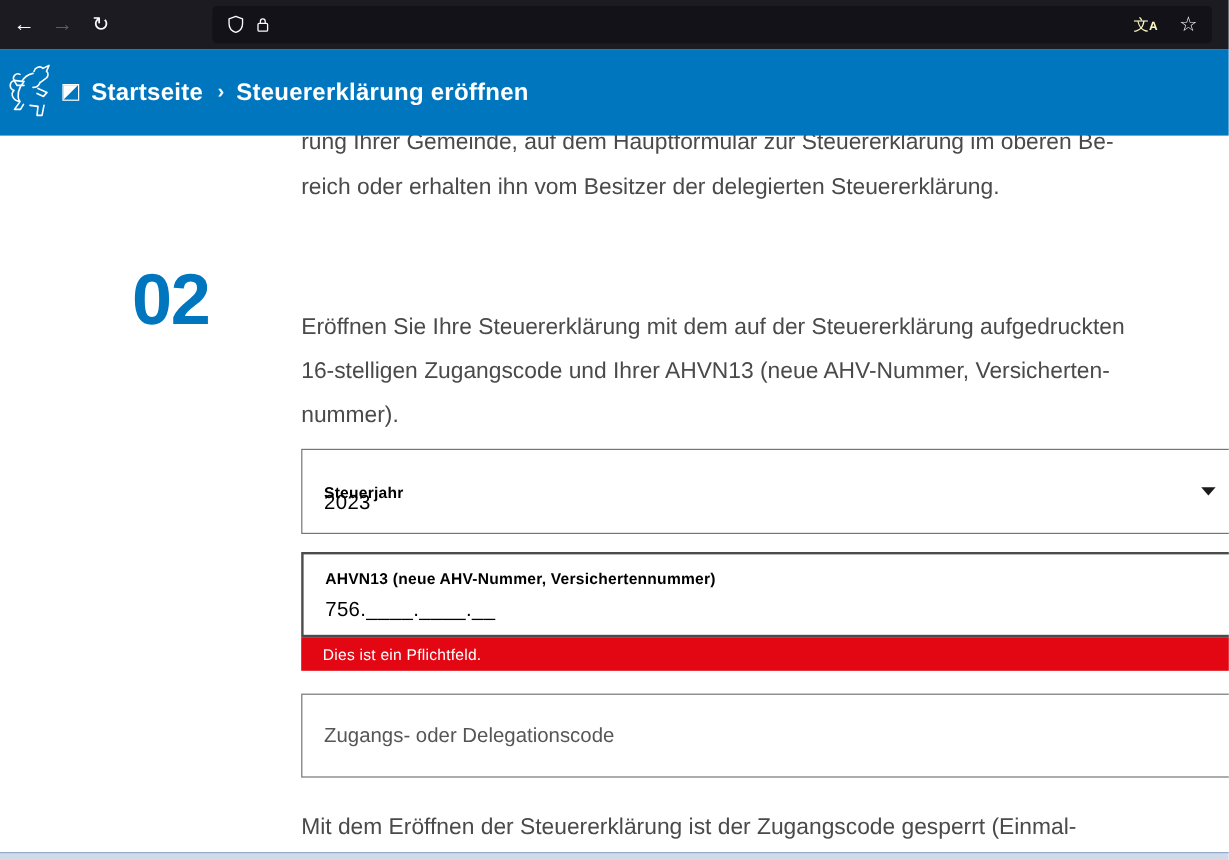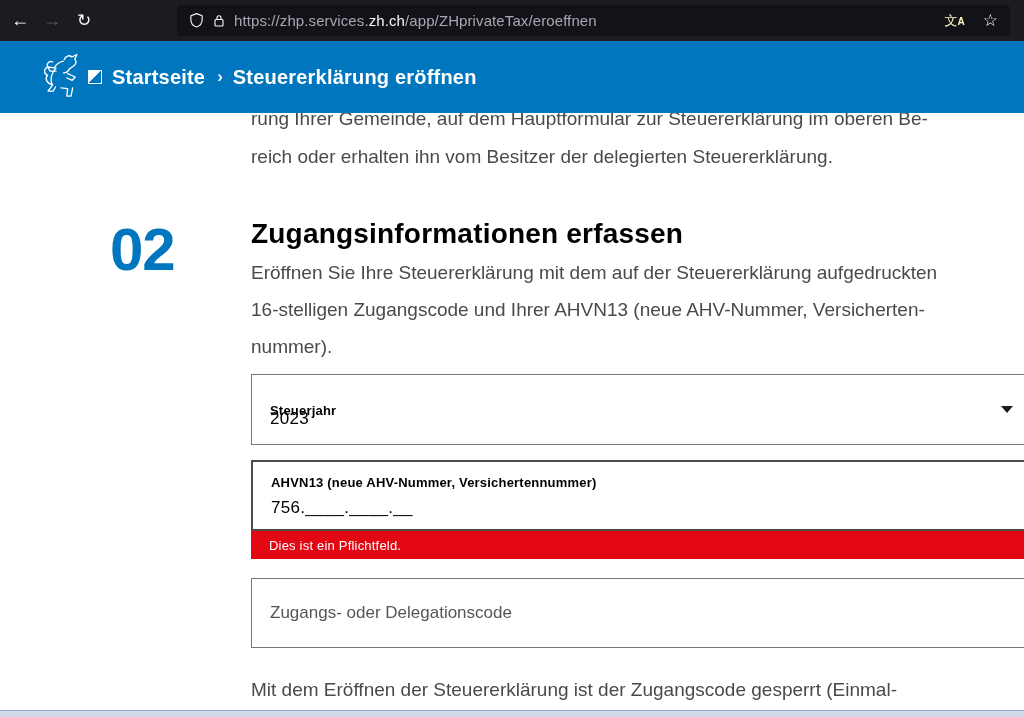--- a/index.html
+++ b/index.html
@@ -19,21 +19,21 @@
   .urlbar .icn { display:flex; align-items:center; justify-content:center; margin-right:9px; }
   .url-text { font-size:15px; color:#a8a7b0; white-space:nowrap; overflow:hidden; letter-spacing:0.1px; }
   .url-text .bright { color:#f5f5f7; }
   .urlbar-right { margin-left:auto; display:flex; align-items:center; gap:18px; }
   .translate-icn { color:#fef9c3; font-size:13px; line-height:1; }
   .translate-icn .sub { font-size:10px; font-weight:bold; }
   .star-icn { color:#fbfbfe; font-size:17px; line-height:1; }
 
   
   .site-header { position:absolute; top:41px; left:0; width:1024px; height:72px; background:#0076be;
-                 z-index:5; display:flex; align-items:center; padding-left:36px; }
+                 z-index:5; display:flex; align-items:center; }
   .lion { width:50px; height:56px; flex:0 0 auto; }
   .flag { width:14px; height:14px; margin-left:2px; border:1.5px solid #fff;
           background:linear-gradient(to bottom right, #ffffff 49%, #0076be 50%); flex:0 0 auto; }
   .crumb { color:#fff; font-weight:bold; font-size:20px; letter-spacing:0.2px; margin-left:10px; white-space:nowrap; }
   .crumb-sep { color:#fff; font-size:17px; font-weight:bold; margin:0 10px 0 12px; opacity:.95; }
   .crumb.second { margin-left:0; }
 
   
   .content-text { position:absolute; left:251px; color:#4a4a4a; font-size:19px; line-height:38px; z-index:1; }
   .content-text div { white-space:nowrap; }
@@ -82,21 +82,20 @@
         <svg width="15" height="17" viewBox="0 0 24 26">
             <path d="M12 2l9 3.4v6.3c0 6-3.9 9.9-9 11.6-5.1-1.7-9-5.6-9-11.6V5.4z" stroke="#fbfbfe" stroke-width="1.8" fill="none" stroke-linejoin="round"></path>
           </svg>
       </span>
       <span class="icn">
         <svg width="12" height="15" viewBox="0 0 24 28">
             <rect x="4" y="12" width="16" height="13" rx="2" stroke="#fbfbfe" stroke-width="2.2" fill="none"></rect>
             <path d="M8 12V8.5a4 4 0 018 0V12" stroke="#fbfbfe" stroke-width="2.2" fill="none"></path>
           </svg>
       </span>
-      <span class="url-text"><span>https://zhp.services.</span><span class="bright">zh.ch</span><span>/app/ZHprivateTax/eroeffnen</span></span>
       <span class="urlbar-right">
         <span class="translate-icn"><span>文</span><span class="sub">A</span></span>
         <span class="star-icn">☆</span>
       </span>
     </div>
   </div>
 
   <div class="site-header">
     <svg class="lion" viewBox="0 0 60 62" fill="none" stroke="#ffffff" stroke-width="1.6" stroke-linecap="round" stroke-linejoin="round">
       <path d="M34 10c1-4 6-6 9-3l6-3-2.5 6c2 1.5 2 4.5 0 6.5l-6 4.5"></path>
@@ -112,21 +111,20 @@
     <span class="crumb-sep">›</span>
     <span class="crumb second">Steuererklärung eröffnen</span>
   </div>
 
   <div class="content-text intro">
     <div>rung Ihrer Gemeinde, auf dem Hauptformular zur Steuererklärung im oberen Be-</div>
     <div>reich oder erhalten ihn vom Besitzer der delegierten Steuererklärung.</div>
   </div>
 
   <div class="step-number">02</div>
-  <h1 class="step-title">Zugangsinformationen erfassen</h1>
   <div class="content-text step-desc">
     <div>Eröffnen Sie Ihre Steuererklärung mit dem auf der Steuererklärung aufgedruckten</div>
     <div>16-stelligen Zugangscode und Ihrer AHVN13 (neue AHV-Nummer, Versicherten-</div>
     <div>nummer).</div>
   </div>
 
   <div class="field f-steuerjahr">
     <div class="flabel">Steuerjahr</div>
     <div class="fvalue">2023</div>
     <div class="caret"></div>

